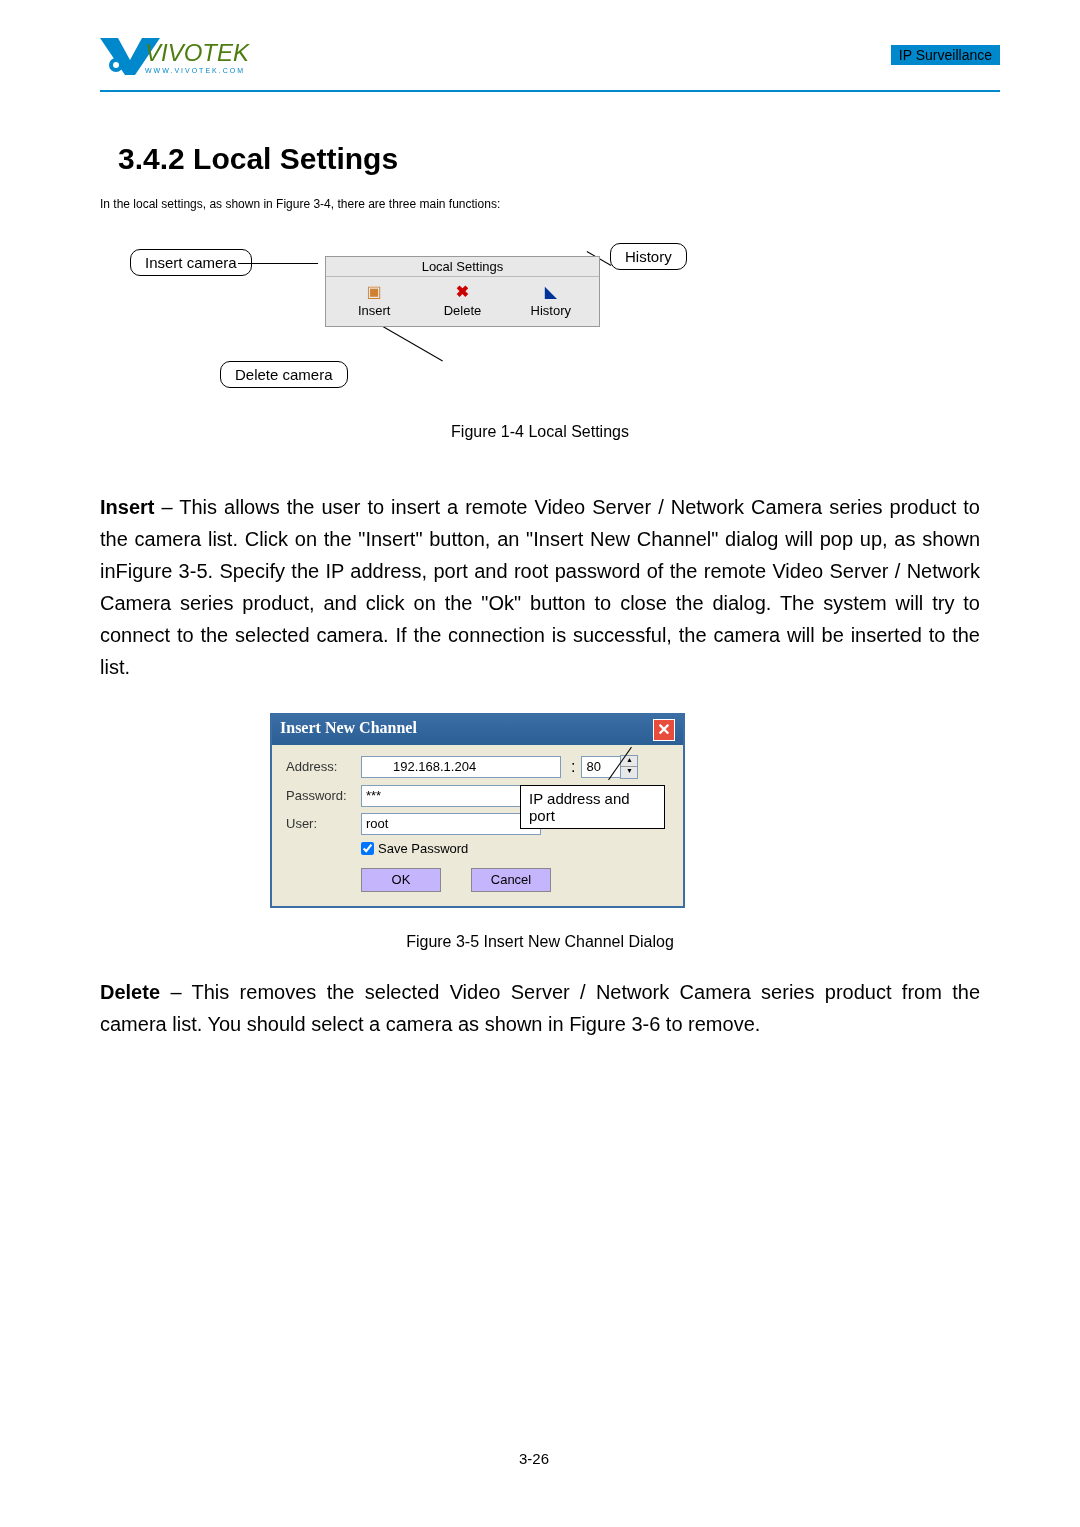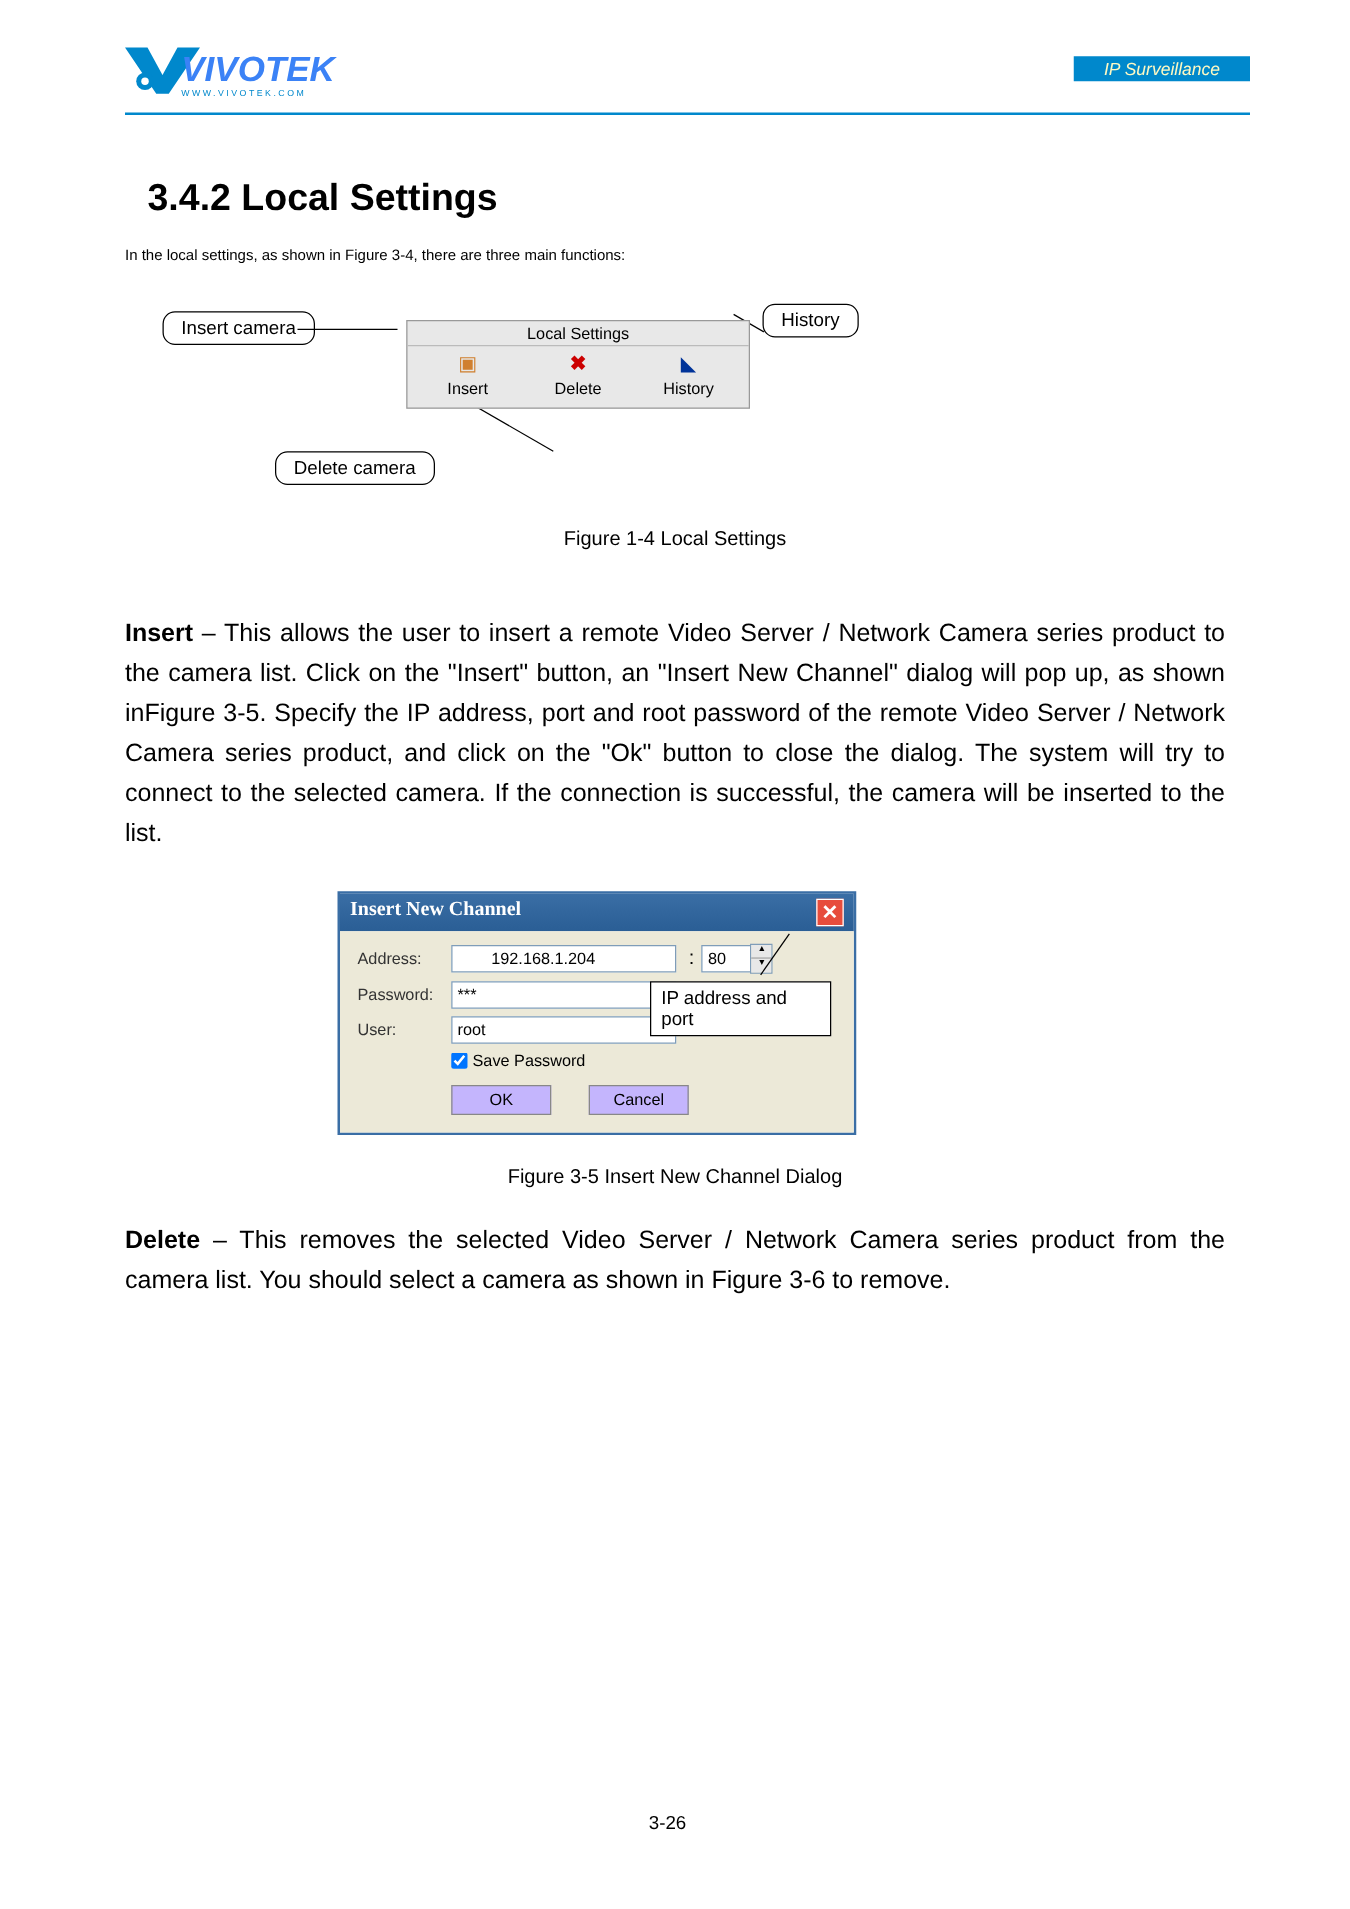--- a/index.html
+++ b/index.html
@@ -14,36 +14,35 @@
       display: flex;
       justify-content: space-between;
       align-items: center;
       padding: 30px 80px 10px 100px;
     }
     .logo {
       width: 170px;
       height: 50px;
     }
     .logo-text {
-      font-weight: bold;
-      font-size: 28px;
+      font-weight: normal;
+      font-size: 24px;
       font-style: italic;
-      color: #3b82f6;
+      color: #4d7c0f;
     }
     .logo-sub {
       font-size: 7px;
       color: #0088cc;
       letter-spacing: 2px;
     }
     .header-right {
-      color: #fef9c3;
+      color: #000000;
       background: #0088cc;
-      font-style: italic;
       font-size: 14px;
-      padding: 2px 24px;
+      padding: 2px 8px;
     }
     .header-divider {
       border-bottom: 2px solid #0088cc;
       margin: 0 80px 0 100px;
     }
     .content {
       padding: 50px 100px 0 100px;
     }
     h2 {
       font-size: 30px;
@@ -165,21 +164,21 @@
       font-size: 13px;
       color: #333;
     }
     .dialog-input {
       border: 1px solid #7f9db9;
       background: #fff;
       font-size: 13px;
       padding: 2px 4px;
       height: 22px;
     }
-    .addr-input { width: 180px; padding-left: 31px; }
+    .addr-input { width: 200px; padding-left: 31px; }
     .user-input { width: 180px; }
     .pass-input { width: 180px; }
     .port-colon { margin: 0 6px 0 10px; }
     .port-input { width: 40px; }
     .spinner {
       display: inline-flex;
       flex-direction: column;
       border: 1px solid #7f9db9;
       margin-left: -1px;
     }

